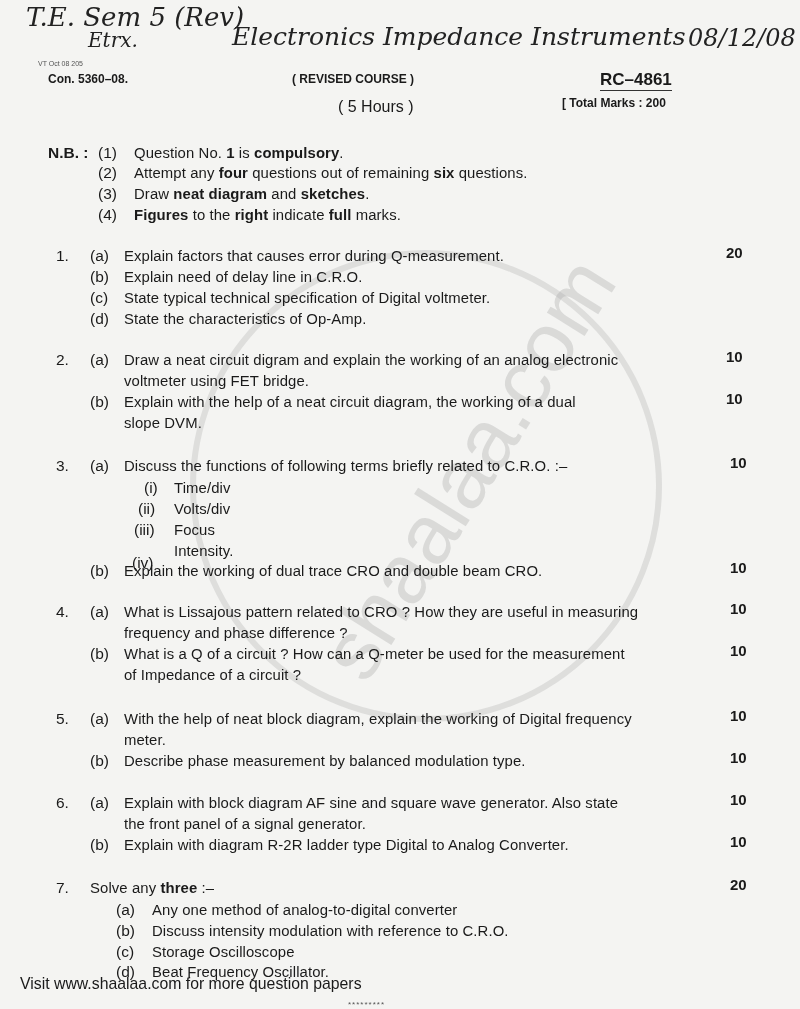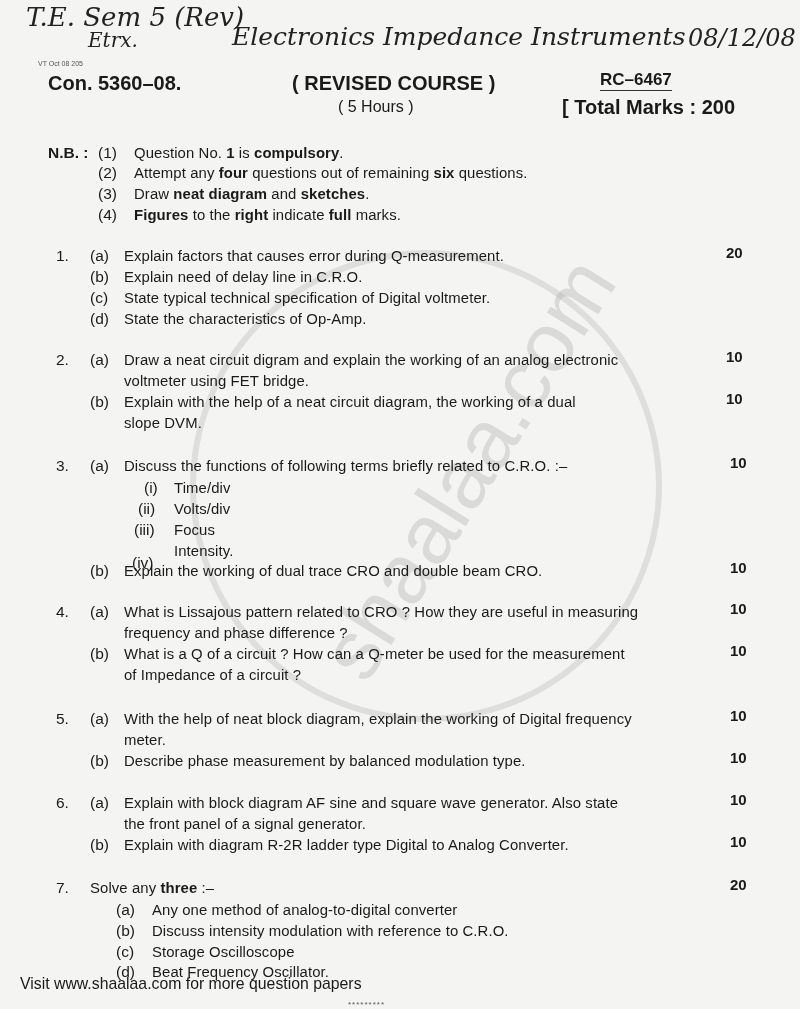--- a/index.html
+++ b/index.html
@@ -1,20 +1,20 @@
 <!DOCTYPE html>
 <html><head>
 <meta charset="utf-8">
 <style>
   html, body { margin:0; padding:0; }
   body { width:800px; height:1009px; background:#f4f4f2; position:relative; overflow:hidden;
          font-family:"Liberation Sans", sans-serif; color:#1a1a1a; }
   .abs { position:absolute; }
   .hand { font-family:"DejaVu Serif", serif; font-style:italic; color:#222; }
-  .hdr { font-size:20px; font-weight:bold; }
+  .hdr { font-size:12px; font-weight:bold; }
   .txt { font-size:15.5px; letter-spacing:0.1px; transform:scaleX(0.96); transform-origin:left; white-space:nowrap; }
   .num { font-size:15.5px; }
   .mark { font-size:15px; font-weight:bold; }
   .lbl { font-size:15.5px; }
   b { font-weight:bold; }
   .wm-circle { position:absolute; left:190px; top:250px; width:460px; height:460px; border:6px solid rgba(180,180,180,0.35); border-radius:50%; }
   .wm-text { position:absolute; left:230px; top:420px; font-size:84px; color:rgba(170,170,170,0.35); transform:rotate(-58deg); transform-origin:center; font-family:"Liberation Sans", sans-serif; }
   .footer { font-size:17px; transform:scaleX(0.93); transform-origin:left; white-space:nowrap; }
 </style>
 </head>
@@ -24,21 +24,21 @@
 <div class="wm-text">shaalaa.com</div>
 
 <div class="abs hand" style="left:26px;top:2px;font-size:26px;">T.E. Sem 5 (Rev)</div>
 <div class="abs hand" style="left:88px;top:28px;font-size:20px;">Etrx.</div>
 <div class="abs hand" style="left:232px;top:22px;font-size:25px;">Electronics Impedance Instruments</div>
 <div class="abs hand" style="left:688px;top:24px;font-size:24px;">08/12/08</div>
 
 <div class="abs" style="left:38px;top:60px;font-size:7px;color:#555;">VT Oct 08 205</div>
 <div class="abs hdr" style="left:48px;top:72px;">Con. 5360–08.</div>
 <div class="abs hdr" style="left:292px;top:72px;">( REVISED COURSE )</div>
-<div class="abs hdr" style="left:600px;top:70px;font-size:17px;border-bottom:1px solid #333;">RC–6467</div>
+<div class="abs hdr" style="left:600px;top:70px;font-size:17px;border-bottom:1px solid #333;">RC–4861</div>
 <div class="abs" style="left:338px;top:98px;font-size:16px;">( 5 Hours )</div>
 <div class="abs hdr" style="left:562px;top:96px;">[ Total Marks : 200</div>
 
 <div class="abs lbl" style="left:48px;top:144px;font-weight:bold;">N.B. :</div>
 <div class="abs lbl" style="left:98px;top:144px;">(1)</div>
 <div class="abs txt" style="left:134px;top:144px;"><span>Question No. </span><b>1</b><span> is </span><b>compulsory</b><span>.</span></div>
 <div class="abs lbl" style="left:98px;top:164px;">(2)</div>
 <div class="abs txt" style="left:134px;top:164px;"><span>Attempt any </span><b>four</b><span> questions out of remaining </span><b>six</b><span> questions.</span></div>
 <div class="abs lbl" style="left:98px;top:185px;">(3)</div>
 <div class="abs txt" style="left:134px;top:185px;"><span>Draw </span><b>neat diagram</b><span> and </span><b>sketches</b><span>.</span></div>

